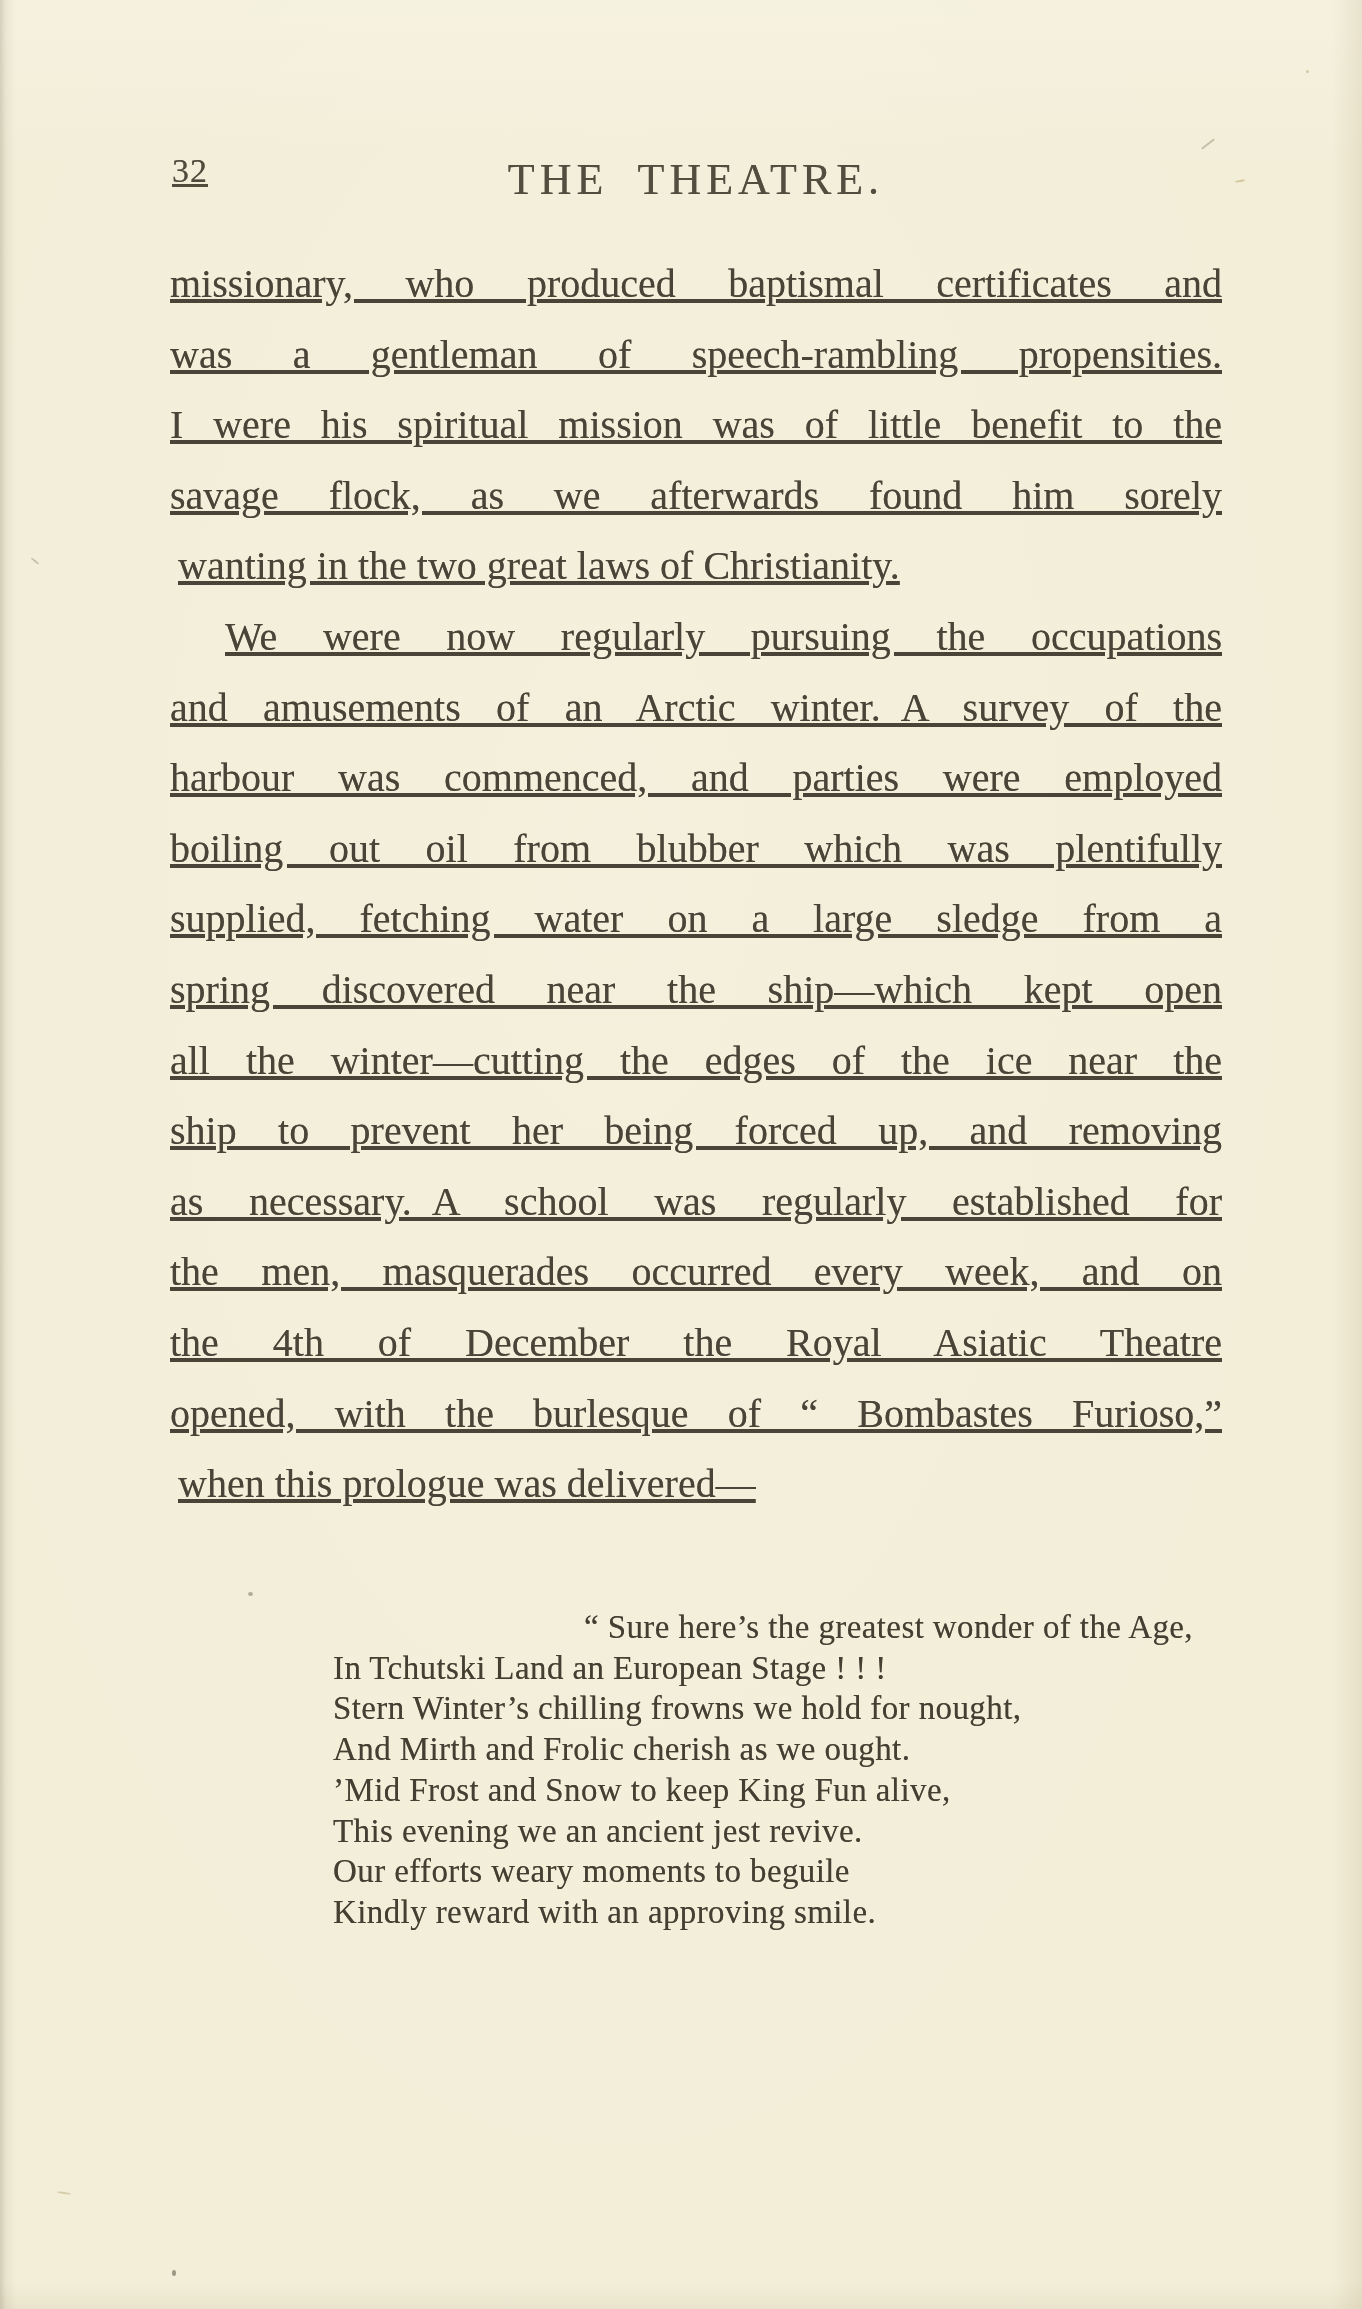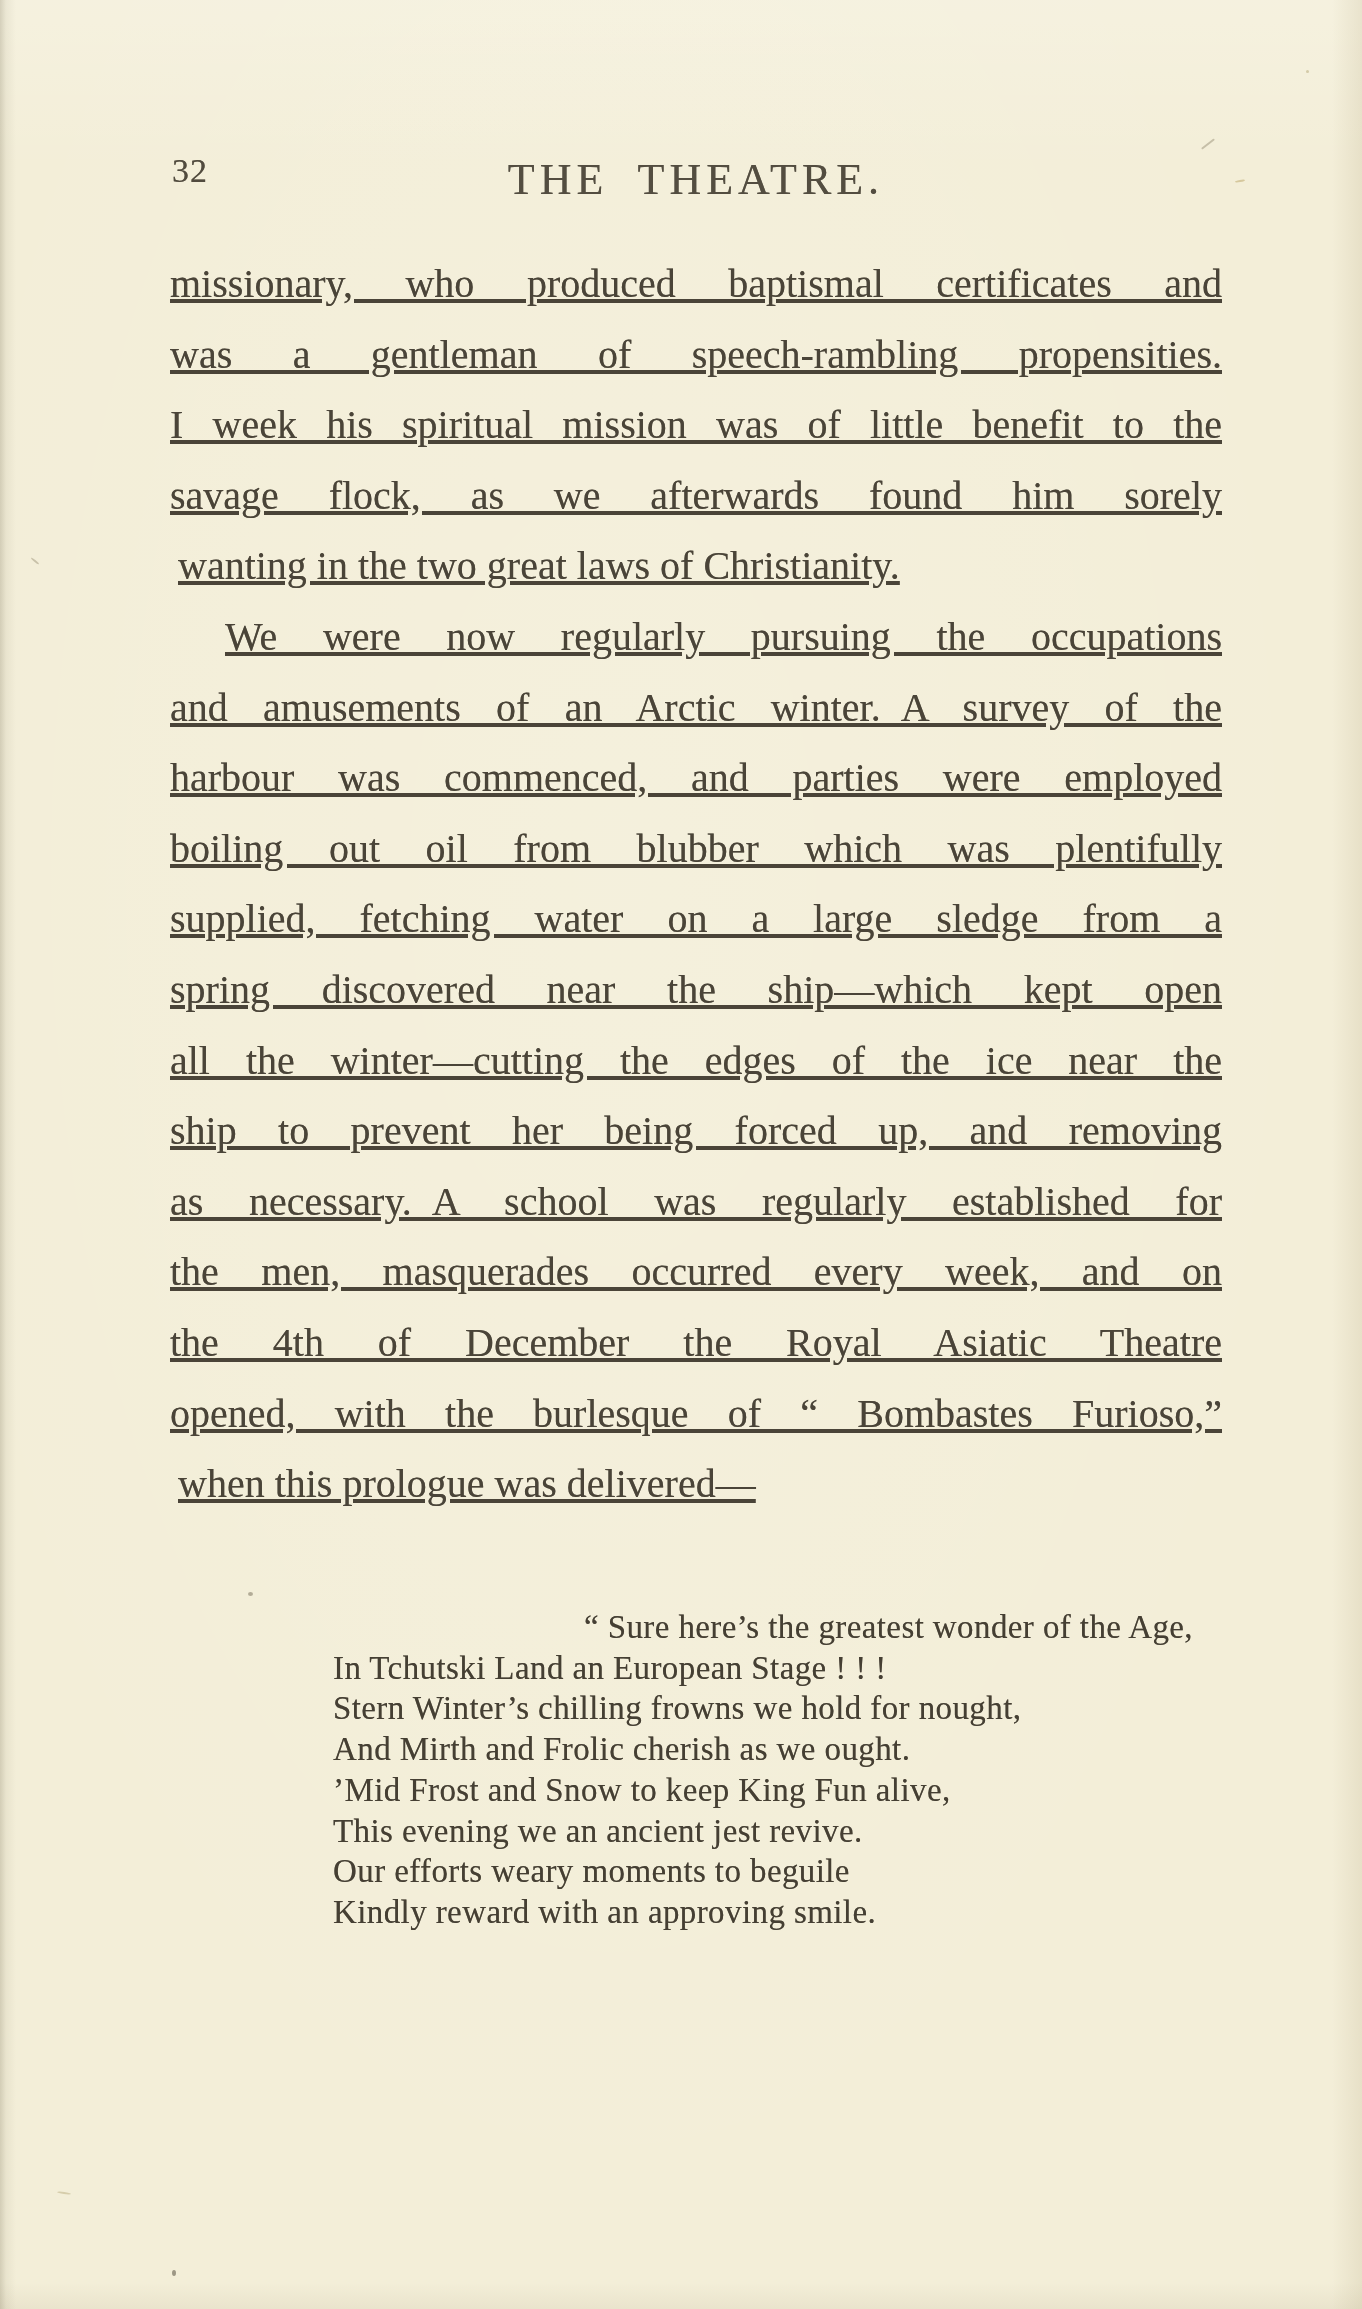--- a/index.html
+++ b/index.html
@@ -23,21 +23,21 @@
       #f3eed8;
   }
   .text{ text-shadow:0 0 0.6px rgba(75,70,58,0.65); }
 
   
   .running-head{
     position:absolute; left:170px; top:150px; width:1052px; height:40px;
   }
   .pagenum{
     position:absolute; left:2px; top:2px;
-    font-size:34px; color:#514b3e; letter-spacing:1px;
+    font-size:34px; color:#514b3e; letter-spacing:1px;text-decoration:underline;
   }
   .head-title{
     position:absolute; left:0; top:4px; width:100%;
     text-align:center;
     font-size:44px; letter-spacing:5px; word-spacing:14px;
     color:#534d40;
   }
 
   
   .body-text{
@@ -82,21 +82,21 @@
 <div class="page">
 
   <header class="running-head text">
     <span class="pagenum">32</span>
     <span class="head-title">THE THEATRE.</span>
   </header>
 
   <main class="body-text text">
     <div class="bl">missionary, who produced baptismal certificates and</div>
     <div class="bl">was a gentleman of speech-rambling propensities.</div>
-    <div class="bl">I week his spiritual mission was of little benefit to the</div>
+    <div class="bl">I were his spiritual mission was of little benefit to the</div>
     <div class="bl">savage flock, as we afterwards found him sorely</div>
     <div class="bl last">wanting in the two great laws of Christianity.</div>
 
     <div class="bl ind">We were now regularly pursuing the occupations</div>
     <div class="bl">and amusements of an Arctic winter. A survey of the</div>
     <div class="bl">harbour was commenced, and parties were employed</div>
     <div class="bl">boiling out oil from blubber which was plentifully</div>
     <div class="bl">supplied, fetching water on a large sledge from a</div>
     <div class="bl">spring discovered near the ship—which kept open</div>
     <div class="bl">all the winter—cutting the edges of the ice near the</div>

